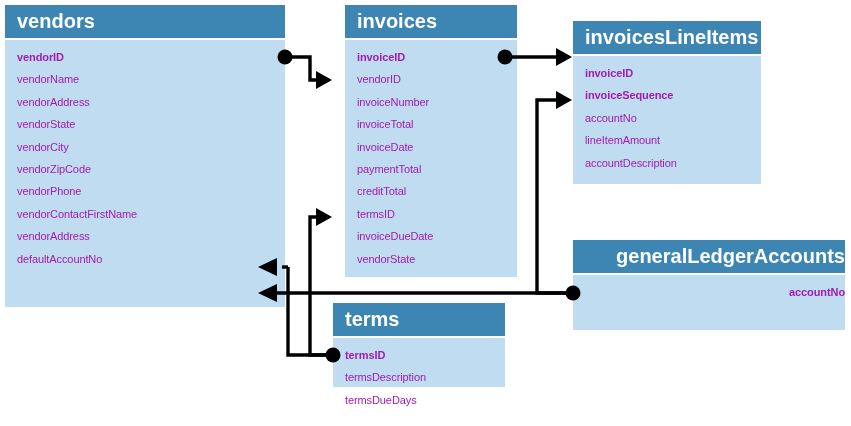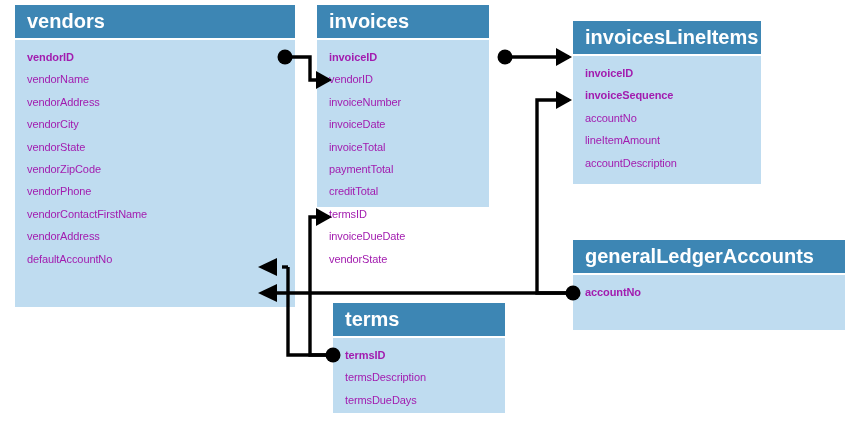--- a/index.html
+++ b/index.html
@@ -76,71 +76,71 @@
   svg.links polygon.arrowhead {
     fill: #000000;
     stroke: none;
   }
 </style>
 </head>
 <body>
 
 <div id="canvas">
 
-  <div class="entity" style="left:15px; top:5px; width:280px; height:302px;">
+  <div class="entity" style="left:5px; top:5px; width:280px; height:302px;">
     <div class="entity-header">vendors</div>
     <div class="entity-body">
       <div class="field pk">vendorID</div>
       <div class="field">vendorName</div>
       <div class="field">vendorAddress</div>
+      <div class="field">vendorState</div>
       <div class="field">vendorCity</div>
-      <div class="field">vendorState</div>
       <div class="field">vendorZipCode</div>
       <div class="field">vendorPhone</div>
       <div class="field">vendorContactFirstName</div>
       <div class="field">vendorAddress</div>
       <div class="field">defaultAccountNo</div>
     </div>
   </div>
 
-  <div class="entity" style="left:317px; top:5px; width:172px; height:202px;">
+  <div class="entity" style="left:345px; top:5px; width:172px; height:272px;">
     <div class="entity-header">invoices</div>
     <div class="entity-body">
       <div class="field pk">invoiceID</div>
       <div class="field">vendorID</div>
       <div class="field">invoiceNumber</div>
+      <div class="field">invoiceTotal</div>
       <div class="field">invoiceDate</div>
-      <div class="field">invoiceTotal</div>
       <div class="field">paymentTotal</div>
       <div class="field">creditTotal</div>
       <div class="field">termsID</div>
       <div class="field">invoiceDueDate</div>
       <div class="field">vendorState</div>
     </div>
   </div>
 
   <div class="entity" style="left:573px; top:21px; width:188px; height:163px;">
     <div class="entity-header">invoicesLineItems</div>
     <div class="entity-body">
       <div class="field pk">invoiceID</div>
       <div class="field pk">invoiceSequence</div>
       <div class="field">accountNo</div>
       <div class="field">lineItemAmount</div>
       <div class="field">accountDescription</div>
     </div>
   </div>
 
-  <div class="entity" style="left:573px; top:240px; width:272px; height:90px;">
+  <div class="entity" style="left:573px; top:240px; width:272px; height:90px;text-align:right;">
     <div class="entity-header">generalLedgerAccounts</div>
     <div class="entity-body">
       <div class="field pk">accountNo</div>
     </div>
   </div>
 
-  <div class="entity" style="left:333px; top:303px; width:172px; height:110px;">
+  <div class="entity" style="left:333px; top:303px; width:172px; height:84px;">
     <div class="entity-header">terms</div>
     <div class="entity-body">
       <div class="field pk">termsID</div>
       <div class="field">termsDescription</div>
       <div class="field">termsDueDays</div>
     </div>
   </div>
 
   <svg class="links" viewBox="0 0 851 426">
 

